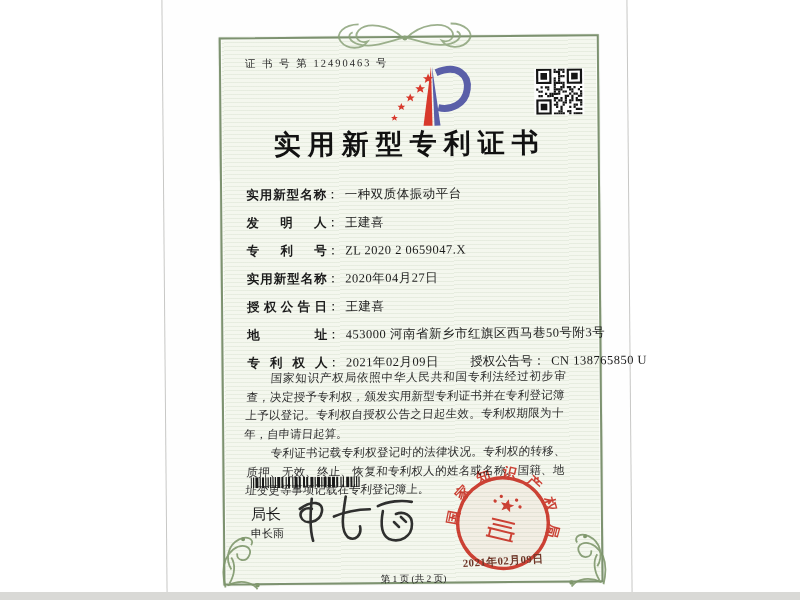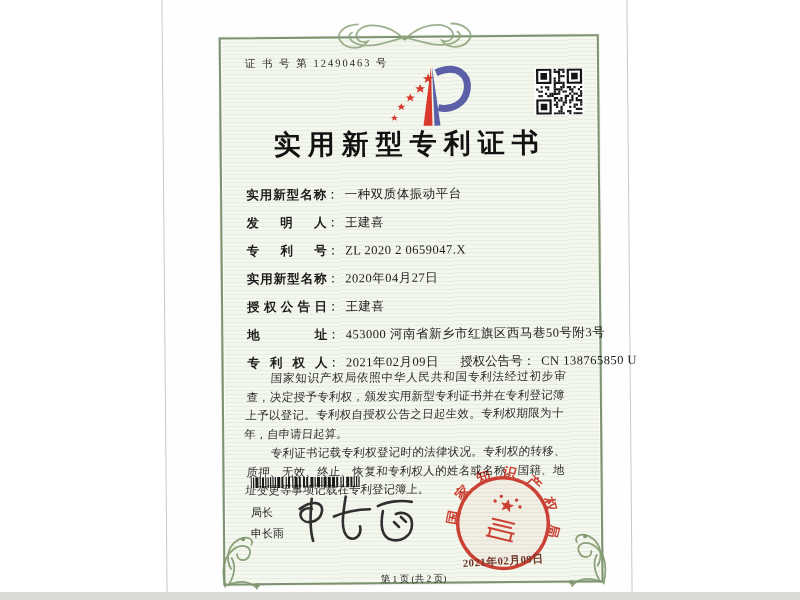--- a/index.html
+++ b/index.html
@@ -15,26 +15,26 @@
   .cert-no{position:absolute;left:82px;top:66px;font-size:10.5px;letter-spacing:2px;color:#2a2a2a;white-space:nowrap;}
   .logo{position:absolute;left:219px;top:70px;}
   .qr{position:absolute;left:371px;top:80px;background:#fdfdfd;}
   .title{position:absolute;left:56px;top:136px;width:380px;margin:0;text-align:center;
          font-size:27px;font-weight:700;letter-spacing:7px;color:#111;}
   .fields{position:absolute;left:82px;top:196px;width:330px;}
   .f-row{height:28px;font-size:12.5px;white-space:nowrap;color:#1b1b1b;}
   .f-label{display:inline-block;width:80px;text-align:justify;text-align-last:justify;vertical-align:top;font-weight:bold;}
   .f-colon{display:inline-block;}
   .f-value{margin-left:6px;letter-spacing:.5px;}
-  .f-label2{margin-left:18px;}
+  .f-label2{margin-left:28px;}
   .paras{position:absolute;left:80px;top:378px;width:318px;}
   .paras p{margin:0;font-size:11.5px;line-height:1.62;text-align:justify;text-indent:2em;
            color:#2e2e2e;transform:skewX(-4deg);}
   .barcode{position:absolute;left:84px;top:486px;}
-  .sig-title{position:absolute;left:84px;top:514px;font-size:11px;color:#1b1b1b;}
+  .sig-title{position:absolute;left:84px;top:514px;font-size:15px;color:#1b1b1b;}
   .sig-name{position:absolute;left:84px;top:535px;font-size:11px;color:#1b1b1b;}
   .signature{position:absolute;left:115px;top:496px;}
   .seal{position:absolute;left:277px;top:477px;opacity:.93;mix-blend-mode:multiply;}
   .footer{position:absolute;left:56px;top:583px;width:380px;text-align:center;font-size:9.5px;color:#222;}
   .orn{position:absolute;pointer-events:none;}
   .orn-top{left:152px;top:26px;}
   .orn-bl{left:48px;top:522px;}
   .orn-br{left:376px;top:522px;transform:scaleX(-1);}
   .desk-strip{position:absolute;left:0;top:592px;width:800px;height:8px;background:#d9d9d6;z-index:5;}
   .seal-ring-text{font-family:"Liberation Serif","DejaVu Serif",serif;font-weight:700;}

